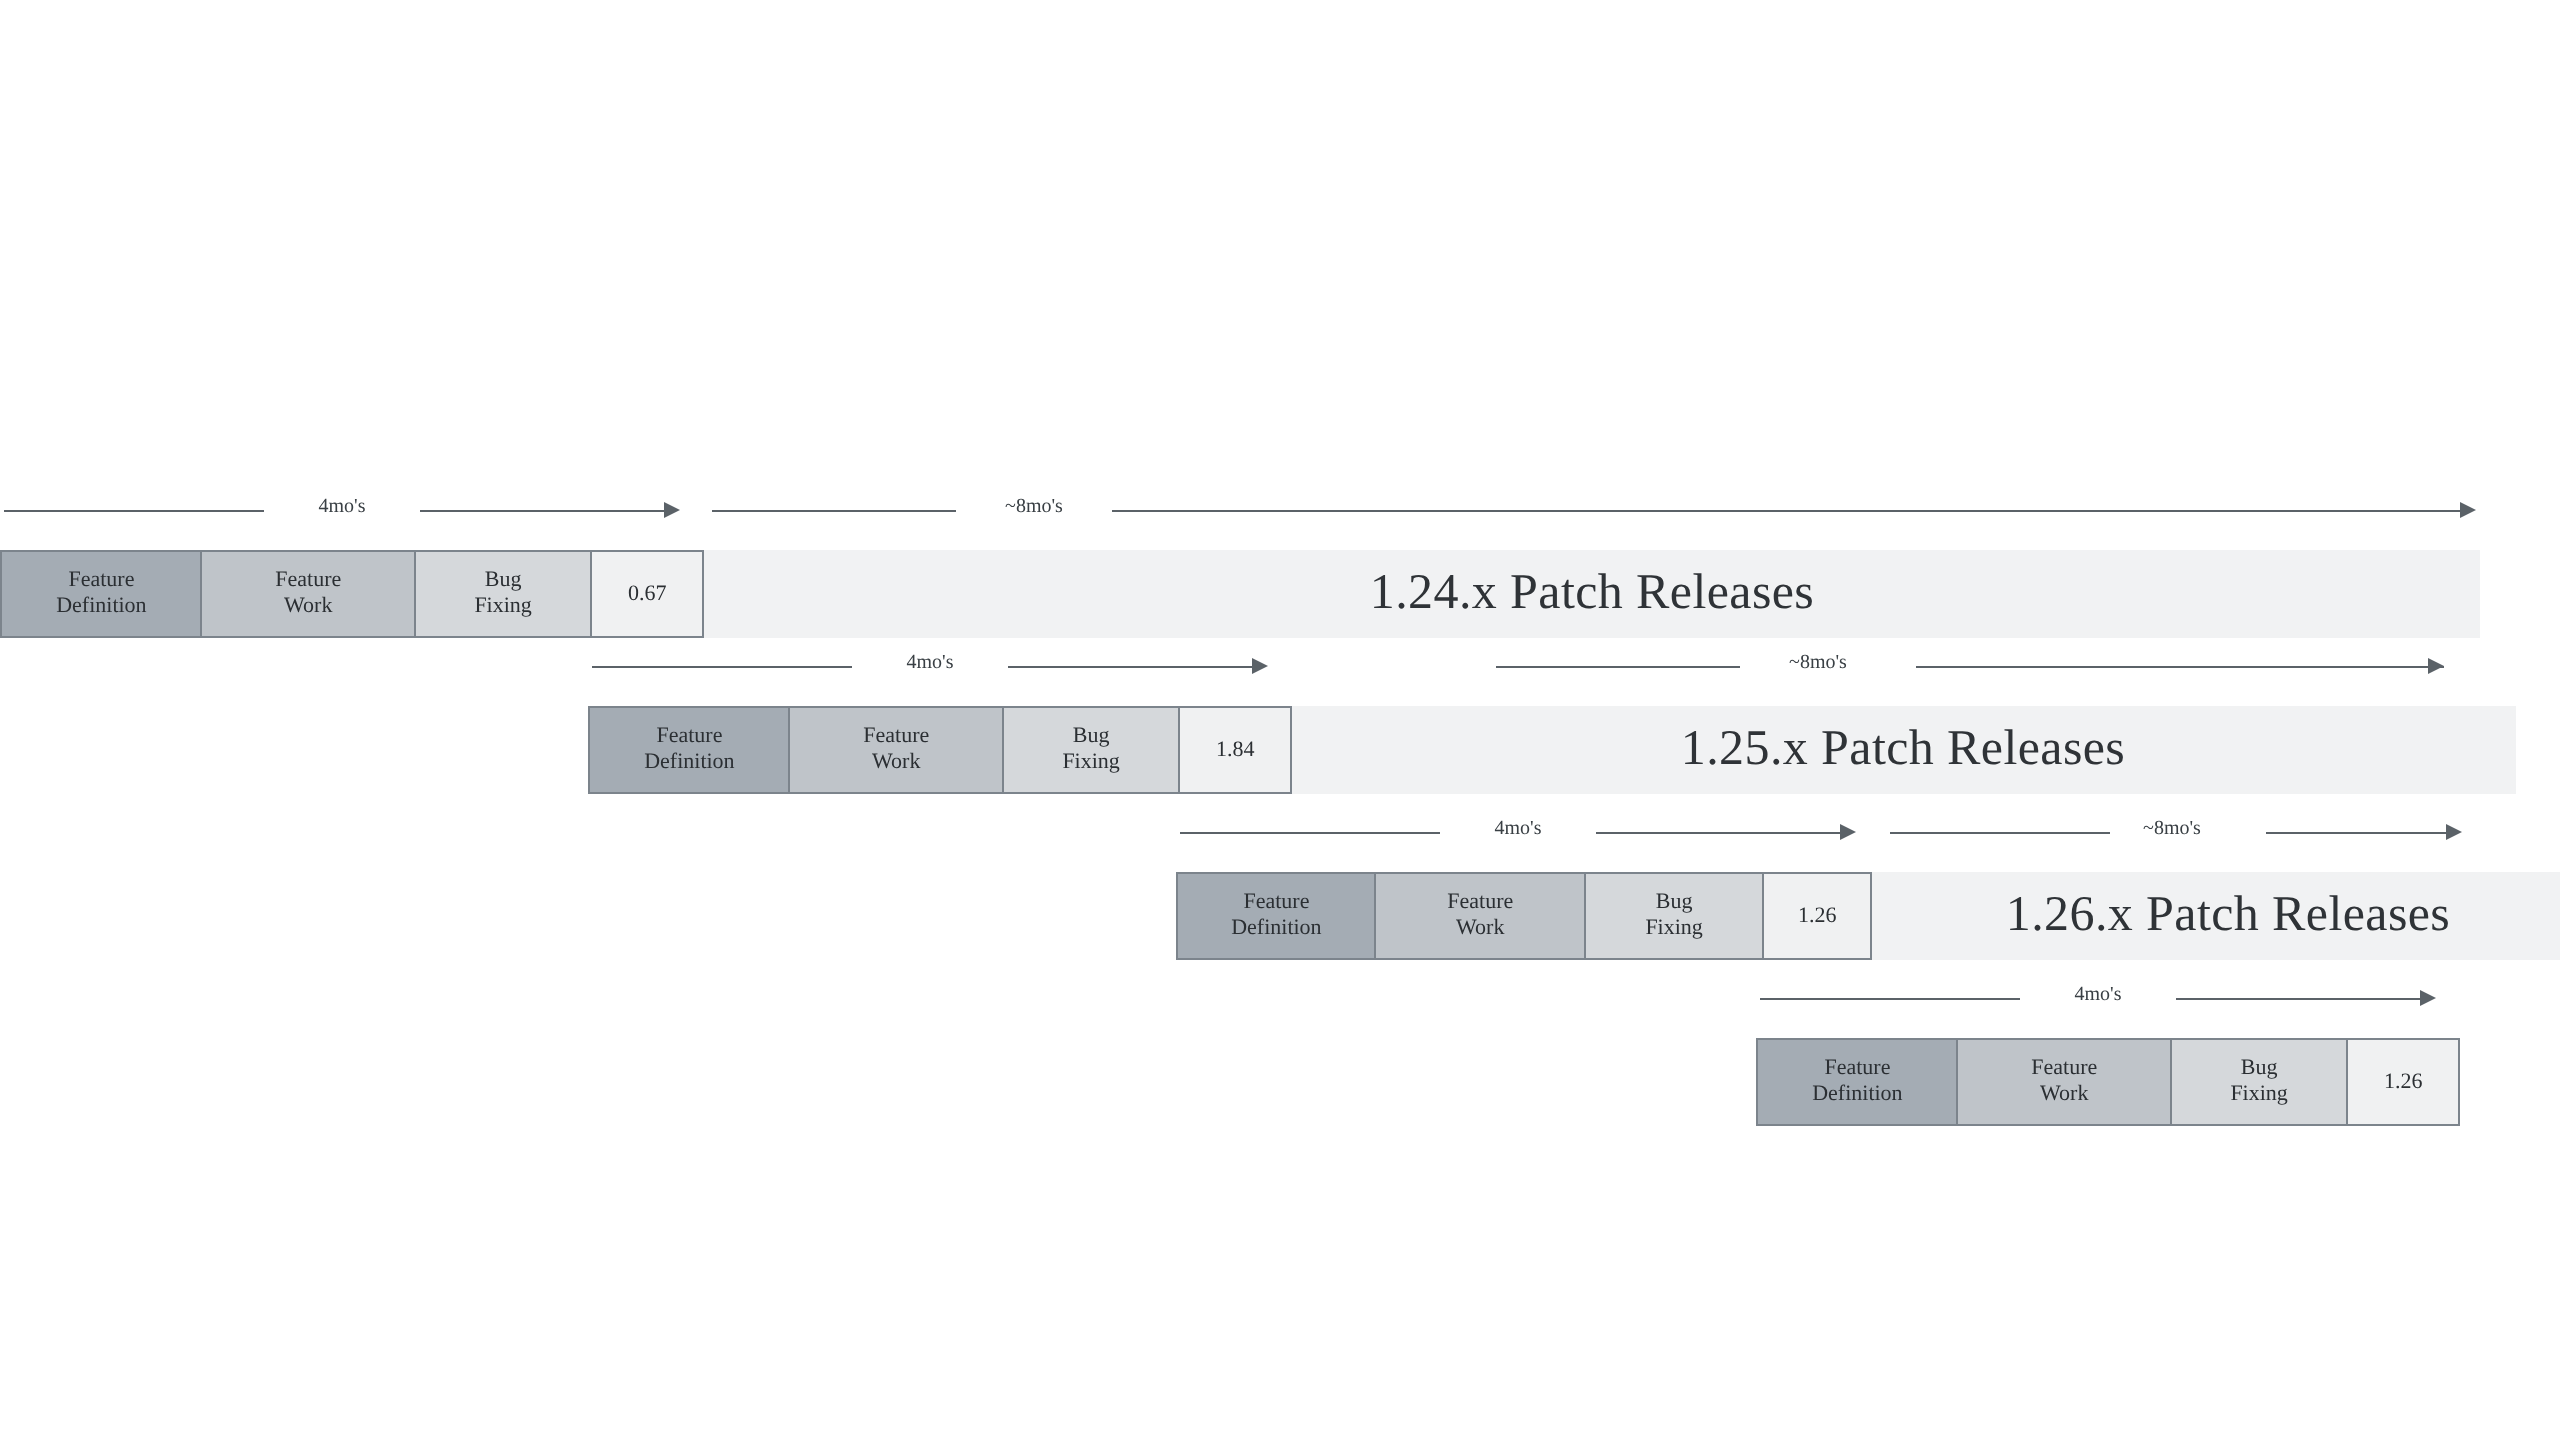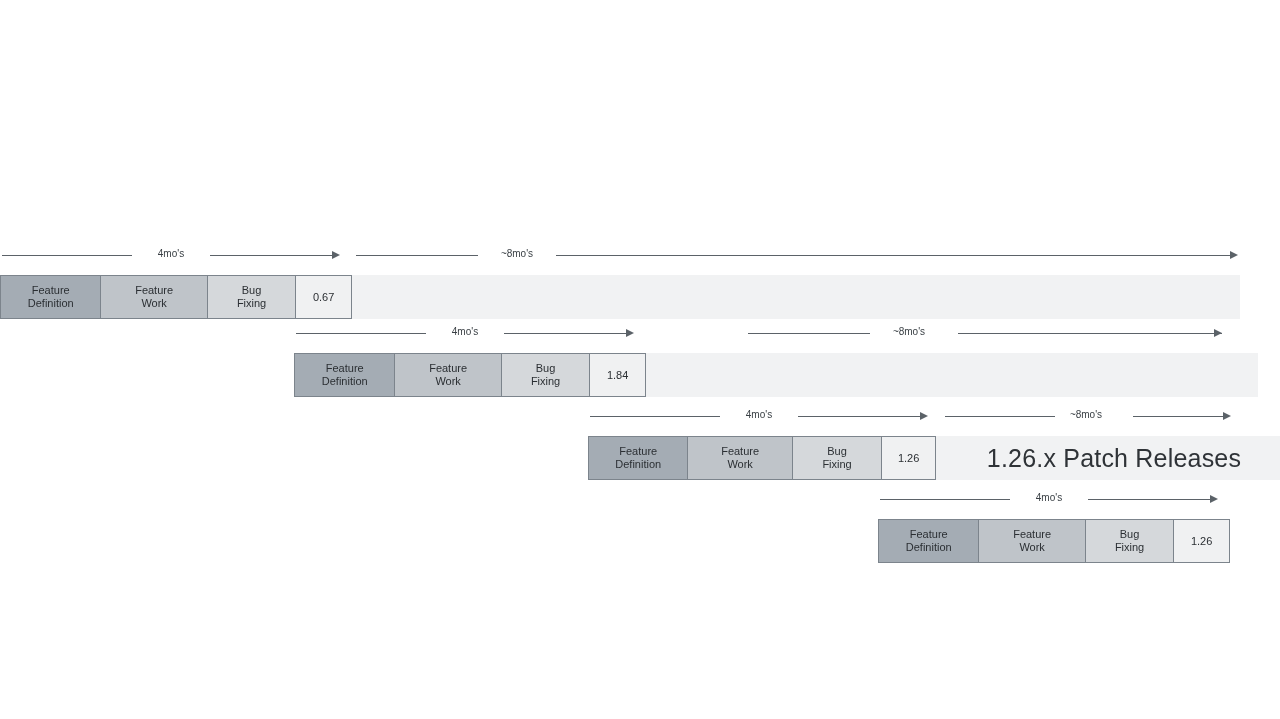--- a/index.html
+++ b/index.html
@@ -14,20 +14,21 @@
     overflow: hidden;
     font-family: "Liberation Sans", sans-serif;
     color: #2b2f33;
   }
   #canvas {
     position: absolute;
     left: 0;
     top: 0;
     width: 1188px;
     height: 719px;
+    font-family: Liberation Serif, serif;
   }
 
   
   .release-row {
     position: absolute;
     height: 78px;
   }
 
   
   .patch-band {
@@ -123,20 +124,21 @@
     </div>
 
     <div class="measure" style="left:356px; top:0px; width:882px;">
       <div class="rule" style="left:0px; width:122px;"></div>
       <div class="lbl" style="left:122px; width:78px;">~8mo's</div>
       <div class="rule" style="left:200px; width:674px;"></div>
       <div class="head" style="left:874px;"></div>
     </div>
 
     <div class="patch-band" style="left:0px; width:1240px;"></div>
+    <div class="patch-title" style="left:352px; width:888px; text-align:center;">1.24.x Patch Releases</div>
 
     <div class="phase-bar" style="left:0px; width:352px;">
       <div class="seg s1" style="width:101px;">
         <span class="ln">Feature</span>
         <span class="ln">Definition</span>
       </div>
       <div class="seg s2" style="width:107px;">
         <span class="ln">Feature</span>
         <span class="ln">Work</span>
       </div>
@@ -160,20 +162,21 @@
     </div>
 
     <div class="measure" style="left:748px; top:0px; width:482px;">
       <div class="rule" style="left:0px; width:122px;"></div>
       <div class="lbl" style="left:122px; width:78px;">~8mo's</div>
       <div class="rule" style="left:210px; width:264px;"></div>
       <div class="head" style="left:466px;"></div>
     </div>
 
     <div class="patch-band" style="left:294px; width:964px;"></div>
+    <div class="patch-title" style="left:645px; width:613px; text-align:center;">1.25.x Patch Releases</div>
 
     <div class="phase-bar" style="left:294px; width:352px;">
       <div class="seg s1" style="width:101px;">
         <span class="ln">Feature</span>
         <span class="ln">Definition</span>
       </div>
       <div class="seg s2" style="width:107px;">
         <span class="ln">Feature</span>
         <span class="ln">Work</span>
       </div>

